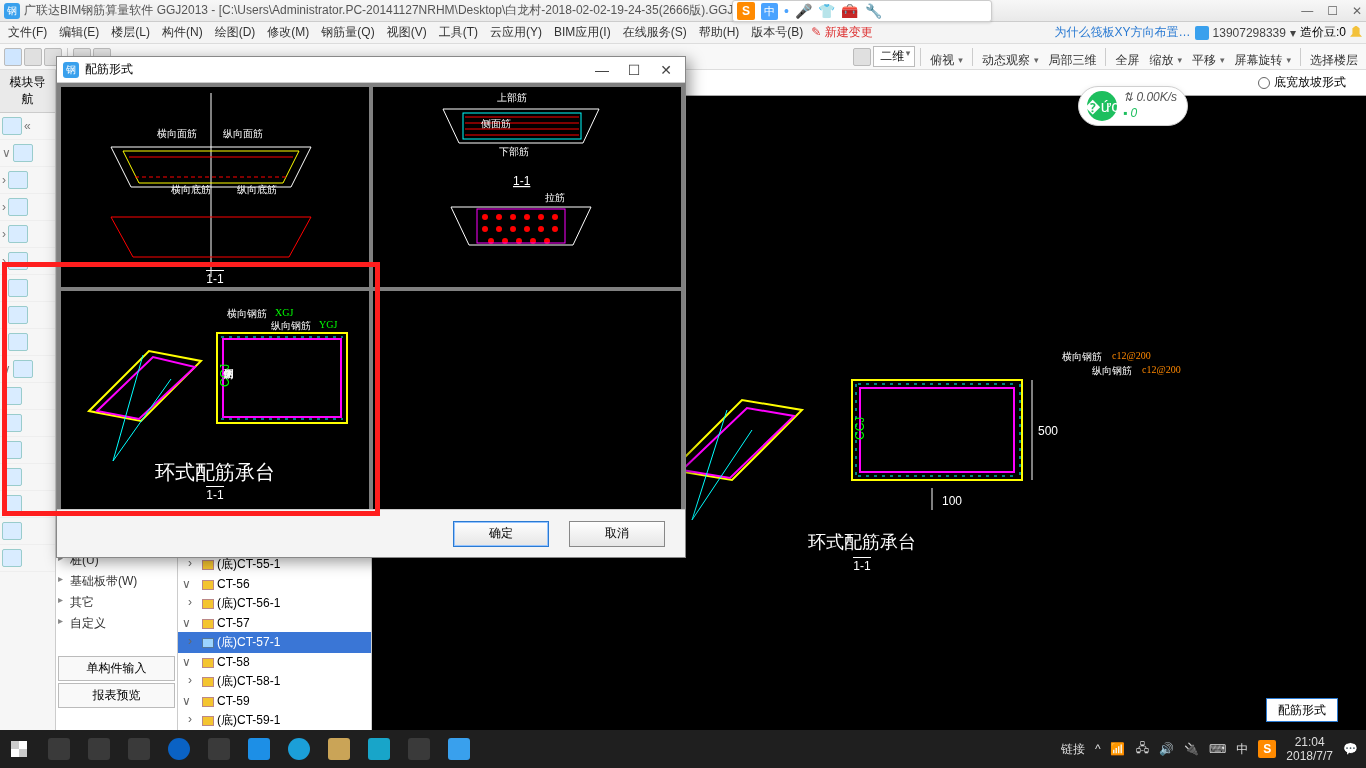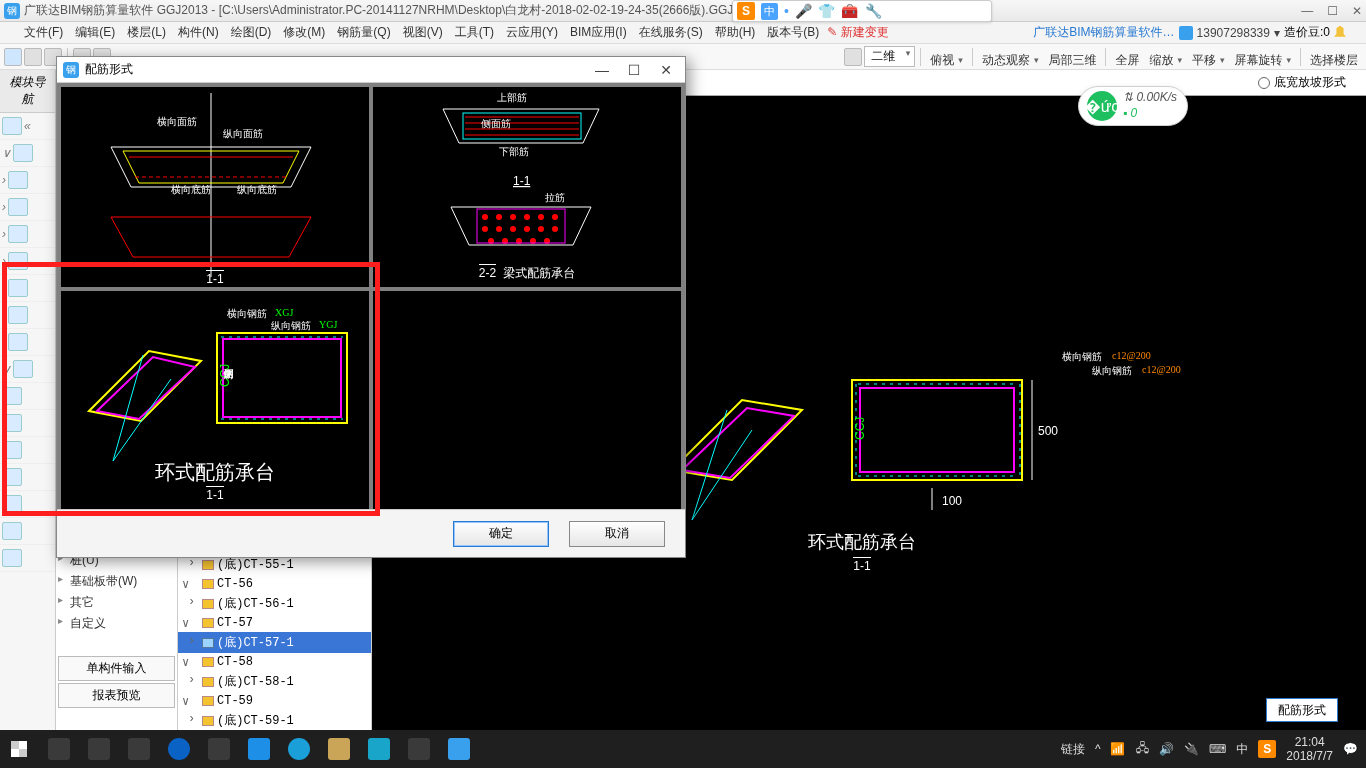--- a/index.html
+++ b/index.html
@@ -6,62 +6,62 @@
 body { width:1366px; height:768px; background:#fff; overflow:hidden; position:relative; }
 
 
 .titlebar { height:22px; background:linear-gradient(#f7f7f7,#e9e9e9); display:flex; align-items:center; padding:0 4px; border-bottom:1px solid #ccc; }
 .app-icon { width:16px; height:16px; background:#39a0ed; border-radius:3px; color:#fff; font-size:10px; display:flex; align-items:center; justify-content:center; margin-right:4px; }
 .title-text { color:#555; flex:1; white-space:nowrap; overflow:hidden; }
 .win-btns { display:flex; gap:14px; color:#666; }
 .win-btns span { cursor:pointer; }
 
 
-.menubar { height:22px; background:#f4f4f4; display:flex; align-items:center; border-bottom:1px solid #ddd; padding:0 20px; gap:4px; }
+.menubar { height:22px; background:#f4f4f4; display:flex; align-items:center; border-bottom:1px solid #ddd; padding:0 4px; gap:4px; }
 .menubar .mi { padding:2px 4px; color:#333; cursor:pointer; }
 .menubar .spacer { flex:1; }
 .link-txt { color:#2a7ad2; }
 .user-badge { color:#444; display:flex; align-items:center; gap:4px; }
 .user-ico { width:14px; height:14px; background:#39a0ed; border-radius:2px; }
 .bell-ico { width:12px; height:14px; background:#f3c13a; clip-path:polygon(50% 0,80% 20%,80% 60%,100% 80%,0 80%,20% 60%,20% 20%); }
 
 
 .ime-bar { position:absolute; top:0; left:732px; height:22px; width:260px; background:#fff; border:1px solid #ccc; border-radius:3px; display:flex; align-items:center; gap:6px; padding:0 4px; box-shadow:0 1px 3px rgba(0,0,0,.15); }
 .ime-logo { width:18px; height:18px; background:#ff8a00; border-radius:2px; color:#fff; font-weight:bold; display:flex; align-items:center; justify-content:center; }
 .ime-cn { background:#4aa3ff; color:#fff; padding:1px 3px; border-radius:2px; font-size:11px; }
 .ime-i { color:#4aa3ff; font-size:14px; }
 
 
 .toolbar { height:26px; background:#f8f8f8; border-bottom:1px solid #ddd; display:flex; align-items:center; padding:0 4px; gap:2px; }
 .tb-ico { width:18px; height:18px; background:#e0e0e0; border:1px solid #bbb; border-radius:2px; }
 .tb-ico.blue{background:#cfe6ff;}
 .tb-sep { width:1px; height:18px; background:#ccc; margin:0 3px; }
 .tb-txt { color:#333; padding:0 4px; display:flex; align-items:center; gap:2px;margin-top:7px; }
 .tb-caret::after{content:"▾"; font-size:9px; color:#666; margin-left:2px;}
-.tb-dd { border:1px solid #bbb; background:#fff; padding:1px 19px 1px 6px; position:relative; }
+.tb-dd { border:1px solid #bbb; background:#fff; padding:1px 10px 1px 6px; position:relative; }
 .tb-dd::after{content:"▾"; position:absolute; right:4px; top:1px; font-size:9px; color:#666;}
 
 
 .wifi-widget { position:absolute; top:86px; right:178px; width:110px; height:40px; background:#fff; border:1px solid #d0d0d0; border-radius:20px; display:flex; align-items:center; gap:6px; padding:0 8px; box-shadow:0 2px 6px rgba(0,0,0,.12); z-index:50; }
 .wifi-circ { width:30px; height:30px; border-radius:50%; background:#1dbf5e; display:flex; align-items:center; justify-content:center; color:#fff; font-size:16px; }
 .wifi-info { font-size:10px; color:#555; line-height:1.3;font-style:italic; }
 
 
 .workarea { position:absolute; top:70px; bottom:38px; left:0; right:0; display:flex; }
-.leftnav { width:56px; background:#f6f6f6; border-right:1px solid #ccc; display:flex; flex-direction:column;font-style:italic; }
+.leftnav { width:56px; background:#f6f6f6; border-right:1px solid #ccc; display:flex; flex-direction:column; }
 .leftnav .hdr { padding:4px; background:#eaeaea; border-bottom:1px solid #ccc; text-align:center; }
 .leftnav .row { display:flex; align-items:center; gap:2px; padding:4px 2px; border-bottom:1px solid #eee; }
 .leftnav .tool-ico { width:20px; height:18px; background:#d9ecff; border:1px solid #9cc; border-radius:2px; }
 .leftnav .carets{color:#777;}
 .tree-col { width:122px; background:#fff; border-right:1px solid #ccc; overflow:auto; }
 .tree-col .ti { padding:2px 4px 2px 14px; color:#333; white-space:nowrap; position:relative; }
 .tree-col .ti::before{content:"▸"; position:absolute; left:2px; color:#888; font-size:10px;}
 .tree-col .lbox{border:1px solid #bbb; margin:2px; text-align:center; padding:3px 0; background:#f9f9f9;}
 .list-col { width:194px; background:#fff; border-right:1px solid #ccc; overflow:auto; }
-.list-col .li { padding:2px 4px 2px 24px; position:relative; white-space:nowrap;font-family:Liberation Mono, monospace; }
+.list-col .li { padding:2px 4px 2px 24px; position:relative; white-space:nowrap; }
 .list-col .li.v::before{content:"∨"; position:absolute; left:4px; color:#666;}
 .list-col .li.c::before{content:"›"; position:absolute; left:10px; color:#666;}
 .list-col .li .ico{display:inline-block;width:12px;height:10px;background:#f4c430;border:1px solid #b88;vertical-align:middle;margin-right:3px;}
 .list-col .li .ico2{background:#9cd4ff;border-color:#579;}
 .list-col .li.sel{background:#3a76d6;color:#fff;}
 .canvas { flex:1; background:#000; position:relative; overflow:hidden; }
 
 
 .canvas-strip { position:absolute; top:0; left:0; right:0; height:26px; background:#fff; border-bottom:1px solid #aaa; display:flex; align-items:center; gap:18px; padding:0 20px; }
 .radio{display:flex;align-items:center;gap:4px;}
@@ -152,21 +152,21 @@
   <span class="mi">钢筋量(Q)</span>
   <span class="mi">视图(V)</span>
   <span class="mi">工具(T)</span>
   <span class="mi">云应用(Y)</span>
   <span class="mi">BIM应用(I)</span>
   <span class="mi">在线服务(S)</span>
   <span class="mi">帮助(H)</span>
   <span class="mi">版本号(B)</span>
   <span style="color:#d33">✎ <span>新建变更</span></span>
   <span class="spacer"></span>
-  <span class="link-txt">广联达BIM钢筋算量软件…</span>
+  <span class="link-txt">为什么筏板XY方向布置…</span>
   <span class="user-badge"><span class="user-ico"></span><span>13907298339</span> ▾</span>
   <span>造价豆:0</span>
   <span class="bell-ico"></span>
 </div>
 
 <div class="toolbar">
   <div class="tb-ico blue"></div>
   <div class="tb-ico"></div>
   <div class="tb-ico"></div>
   <div class="tb-sep"></div>
@@ -367,21 +367,21 @@
 
     <div class="cell">
       <svg width="300" height="200" style="top:0;left:0">
         <line x1="150" y1="6" x2="150" y2="190" stroke="#fff"></line>
         <polygon points="50,60 250,60 230,100 70,100" fill="none" stroke="#fff"></polygon>
         <polygon points="62,64 238,64 222,96 78,96" fill="none" stroke="#ff0"></polygon>
         <line x1="68" y1="70" x2="232" y2="70" stroke="#f00"></line>
         <line x1="74" y1="90" x2="226" y2="90" stroke="#f00" stroke-dasharray="4 3"></line>
         <polygon points="50,130 250,130 228,170 72,170" fill="none" stroke="#f00"></polygon>
       </svg>
-      <span class="dlabel" style="top:28px;left:96px;color:#fff">横向面筋</span>
+      <span class="dlabel" style="top:40px;left:96px;color:#fff">横向面筋</span>
       <span class="dlabel" style="top:40px;left:162px;color:#fff">纵向面筋</span>
       <span class="dlabel" style="top:96px;left:110px;color:#fff">横向底筋</span>
       <span class="dlabel" style="top:96px;left:176px;color:#fff">纵向底筋</span>
       <div class="cap small" style="top:184px"><u>1-1</u></div>
     </div>
 
     <div class="cell">
       <svg width="300" height="200">
         <polygon points="70,22 226,22 210,56 86,56" fill="none" stroke="#fff"></polygon>
         <rect x="90" y="26" width="118" height="26" fill="none" stroke="#0ff"></rect>
@@ -411,21 +411,20 @@
             <circle cx="146" cy="154" r="3"></circle>
             <circle cx="160" cy="154" r="3"></circle>
             <circle cx="174" cy="154" r="3"></circle>
           </g>
         <rect x="104" y="122" width="88" height="34" fill="none" stroke="#f0f"></rect>
       </svg>
       <span class="dlabel" style="top:4px;left:124px;color:#fff">上部筋</span>
       <span class="dlabel" style="top:30px;left:108px;color:#fff">侧面筋</span>
       <span class="dlabel" style="top:58px;left:126px;color:#fff">下部筋</span>
       <span class="dlabel" style="top:104px;left:172px;color:#fff">拉筋</span>
-      <div class="cap small" style="top:178px"><u>2-2</u>&nbsp;&nbsp;<span>梁式配筋承台</span></div>
     </div>
 
     <div class="cell">
       <svg width="300" height="216">
         <polygon points="28,120 88,60 140,70 80,130" fill="none" stroke="#ff0" stroke-width="2"></polygon>
         <polygon points="36,120 92,66 134,76 78,128" fill="none" stroke="#f0f" stroke-width="2"></polygon>
         <line x1="82" y1="64" x2="52" y2="170" stroke="#0ff"></line>
           <line x1="52" y1="170" x2="110" y2="88" stroke="#0ff"></line>
         <rect x="156" y="42" width="130" height="90" fill="none" stroke="#ff0" stroke-width="2"></rect>
         <rect x="162" y="48" width="118" height="78" fill="none" stroke="#f0f" stroke-width="2"></rect>

